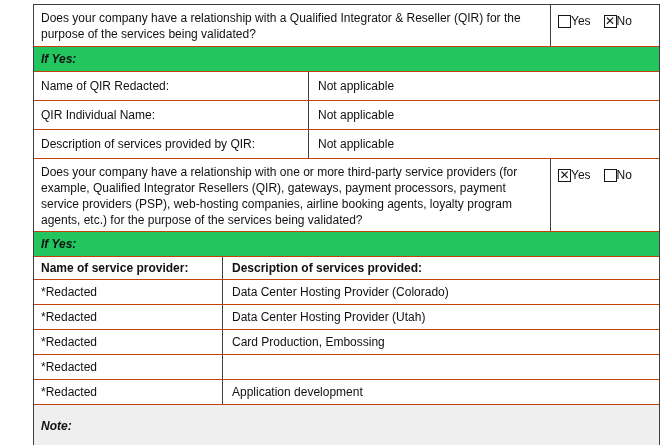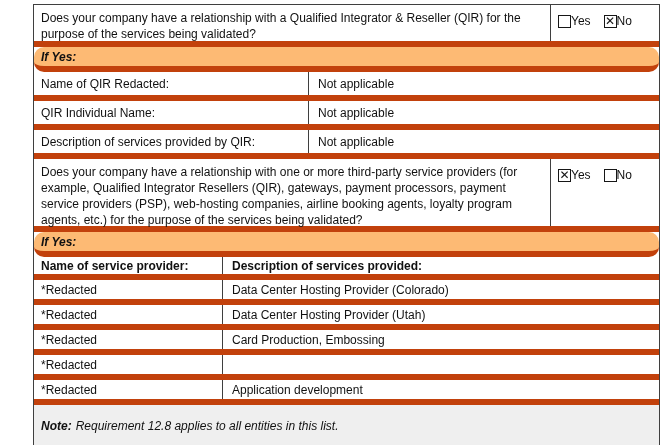--- a/index.html
+++ b/index.html
@@ -11,21 +11,21 @@
     color: #111111;
     overflow: hidden;
   }
   .tbl {
     position: absolute;
     left: 33px; top: 4px;
     width: 627px;
     border: 1px solid #3f3f3f;
     background: #ffffff;
   }
-  .row { display: flex; border-bottom: 6px solid #c2410c; align-items: stretch; background: #fff; }
+  .row { display: flex; border-bottom: 1px solid #c2410c; align-items: stretch; background: #fff; }
   .row:last-child { border-bottom: none; }
 
   
   .q-row-1 { height: 42px; }
   .q-row-2 { height: 73px; }
   .q-text { flex: 1; padding: 5px 8px 0 7px; line-height: 16px; }
   .check-cell {
     width: 109px;
     border-left: 1px solid #3f3f3f;
     padding: 10px 0 0 7px;
@@ -44,21 +44,21 @@
   }
   .cb .mark {
     font-family: "DejaVu Sans", sans-serif;
     font-size: 12px;
     line-height: 13px;
   }
   .cb-label { margin-left: 0; line-height: 13px; }
   .cb-gap { margin-left: 13px; }
 
   
-  .shade { background: #fdba74; height: 25px; align-items: center; border-radius: 10px; }
+  .shade { background: #22c55e; height: 25px; align-items: center; }
   .shade-text { font-weight: bold; font-style: italic; padding: 0 7px; }
 
   
   .kv { height: 29px; }
   .kv-label { width: 275px; border-right: 1px solid #3f3f3f; display: flex; align-items: center; padding: 0 7px; }
   .kv-value { flex: 1; display: flex; align-items: center; padding: 0 9px; }
 
   
   .head-row { height: 23px; }
   .head-row .p-name, .head-row .p-desc { font-weight: bold; }
@@ -144,16 +144,15 @@
   <div class="row data-row">
     <div class="p-name">*Redacted</div>
   </div>
   <div class="row data-row">
     <div class="p-name">*Redacted</div>
     <div class="p-desc">Application development</div>
   </div>
 
   <div class="row note-row">
     <span class="note-label">Note:</span>
-    <span class="note-text">Requirement 12.8 applies to all entities in this list.</span>
   </div>
 
 </div>
 
 </body></html>

